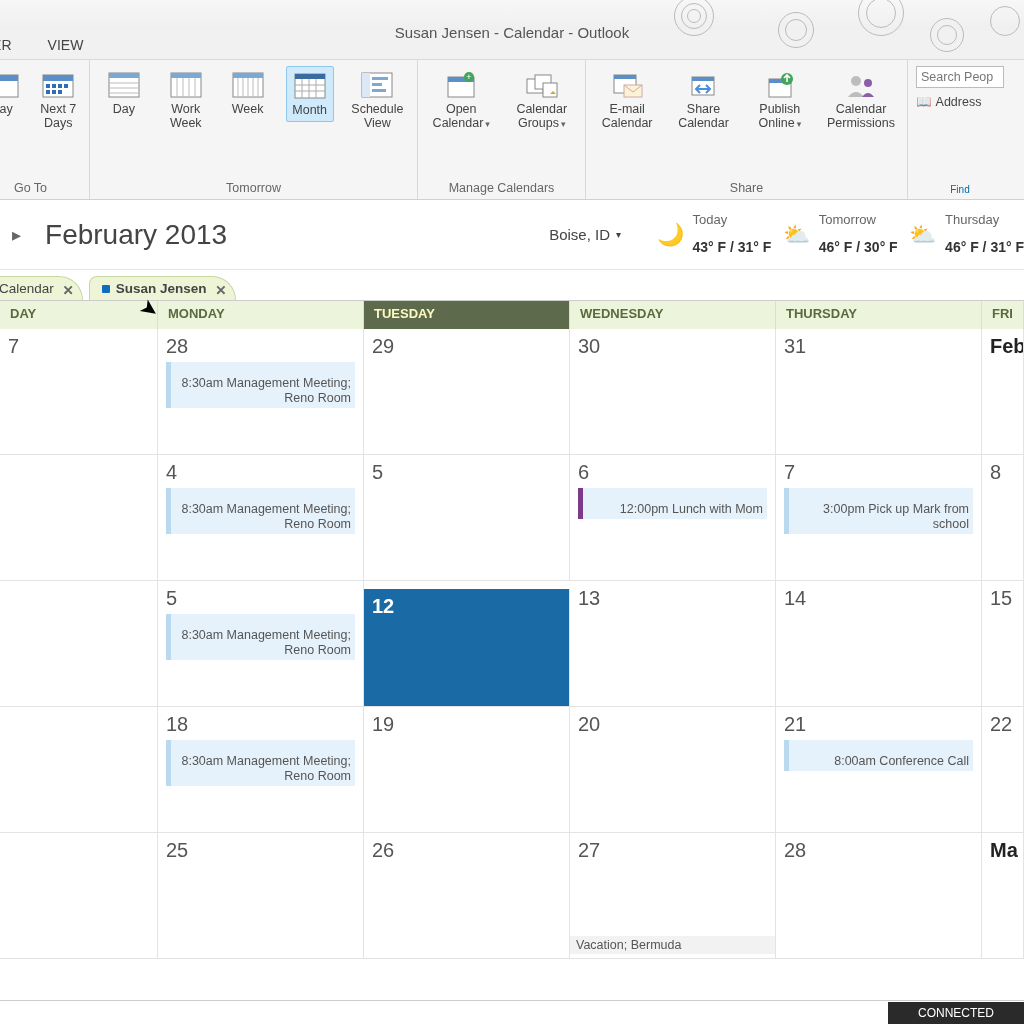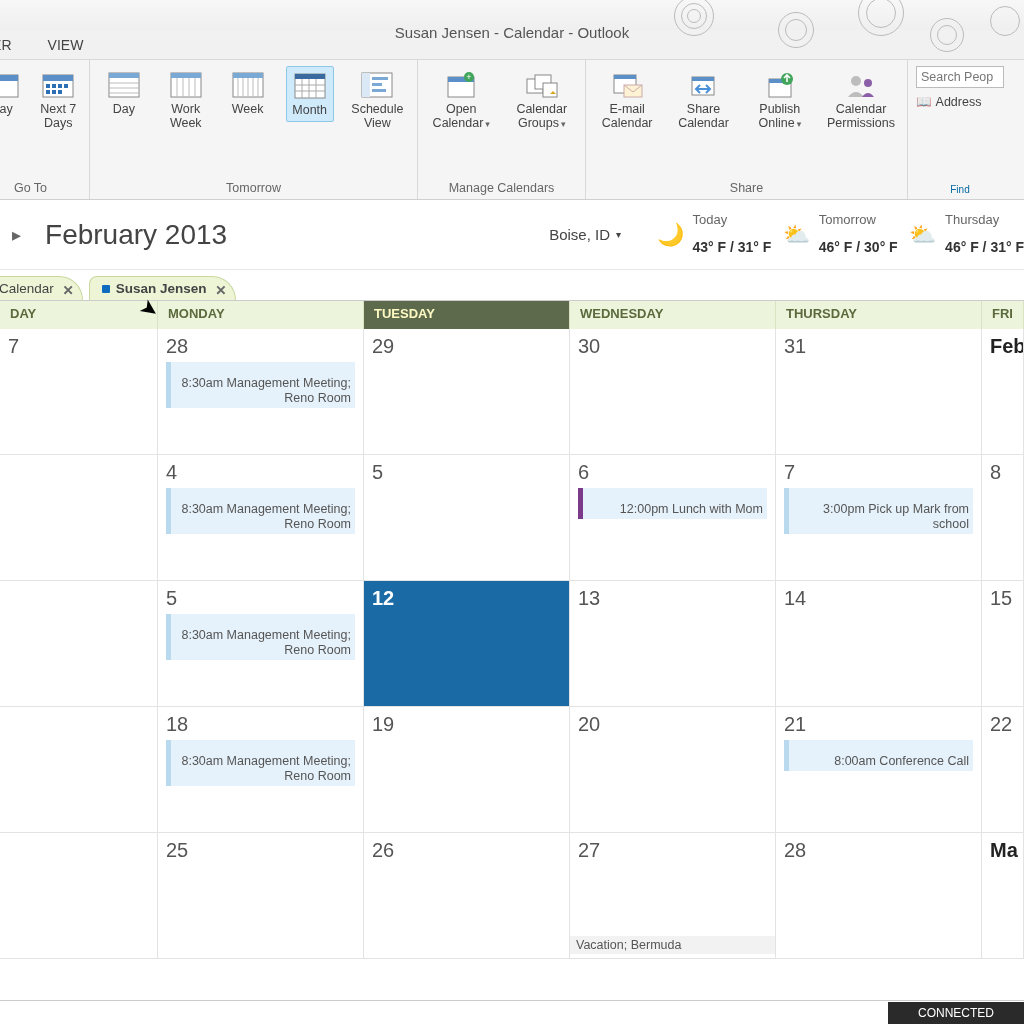--- a/index.html
+++ b/index.html
@@ -40,21 +40,21 @@
   .tab.first{border-top-left-radius:0;margin-left:-14px;}
   .cursor { position:absolute; left:140px; top:296px; font-size:22px; pointer-events:none; }
 
   .dayheaders { display:grid; grid-template-columns: 158px 206px 206px 206px 206px 42px; height:28px; }
   .dh { background:#edf4dc; border-right:1px solid #d9e2c2; font-size:13px; font-weight:600; color:#5a6a3c; padding:5px 10px; }
   .dh.sel { background:#5d6a4b; color:#fef9c3; }
 
   .grid { display:grid; grid-template-columns: 158px 206px 206px 206px 206px 42px; grid-auto-rows:126px; }
   .cell { border-right:1px solid #e3e3e3; border-bottom:1px solid #e3e3e3; padding:6px 8px 4px 8px; position:relative; overflow:hidden; }
   .cell .dn { font-size:20px; color:#555; }
-  .cell.selected { background:#1a6aa6; }
+  .cell.selected { background:#1a6aa6;margin-top:8px; }
   .cell.selected .dn{color:#fff;font-weight:600;}
   .cell.fri .dn{font-weight:700;color:#222;}
   .evt { background:#e6f2fb; border-left:5px solid #b9d9ee; font-size:12.5px; color:#555; padding:14px 4px 2px 4px; margin-top:4px; line-height:1.2;text-align:right; }
   .evt.purple{border-left-color:#7c3b8a;}
   .allday { position:absolute; left:0; right:0; bottom:4px; background:#f2f2f2; padding:2px 6px; font-size:12.5px; color:#555; }
   .allday b{font-weight:400;}
 
   .status { position:absolute; left:0; right:0; bottom:0; height:24px; background:#fff; border-top:1px solid #ccc; display:flex; align-items:center; }
   .status .right { margin-left:auto; background:#2a2a2a; color:#fff; font-size:12px; padding:4px 30px; }
   svg.cal-ic{width:34px;height:28px;}

